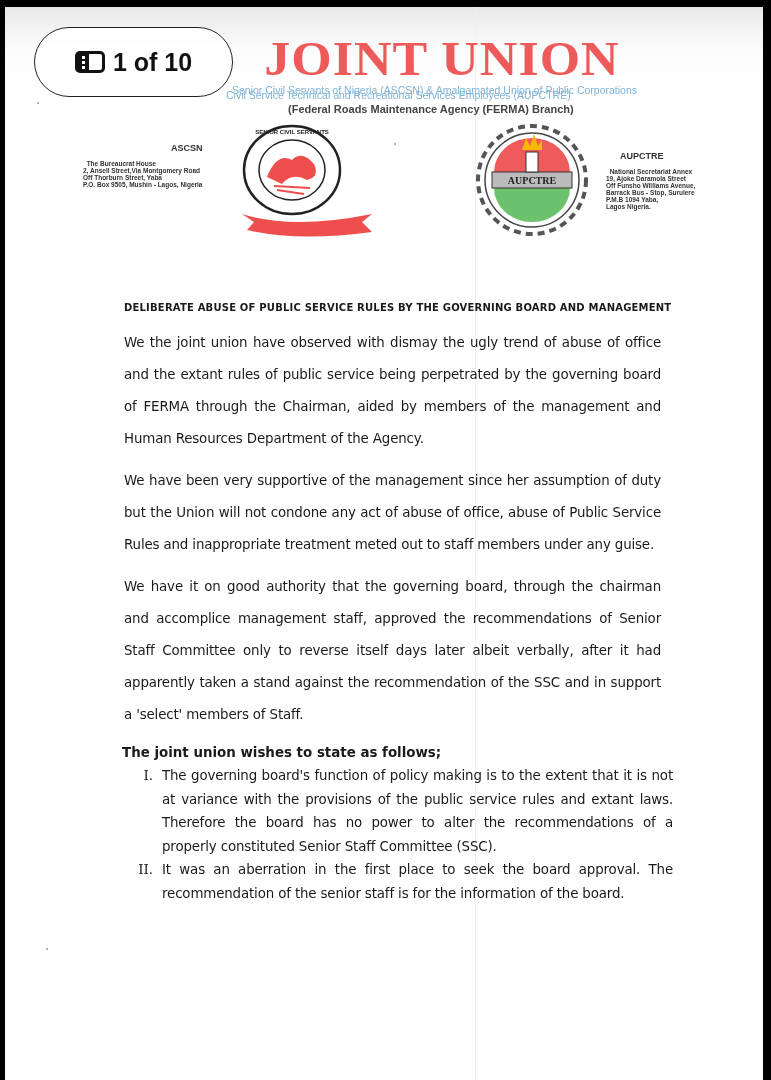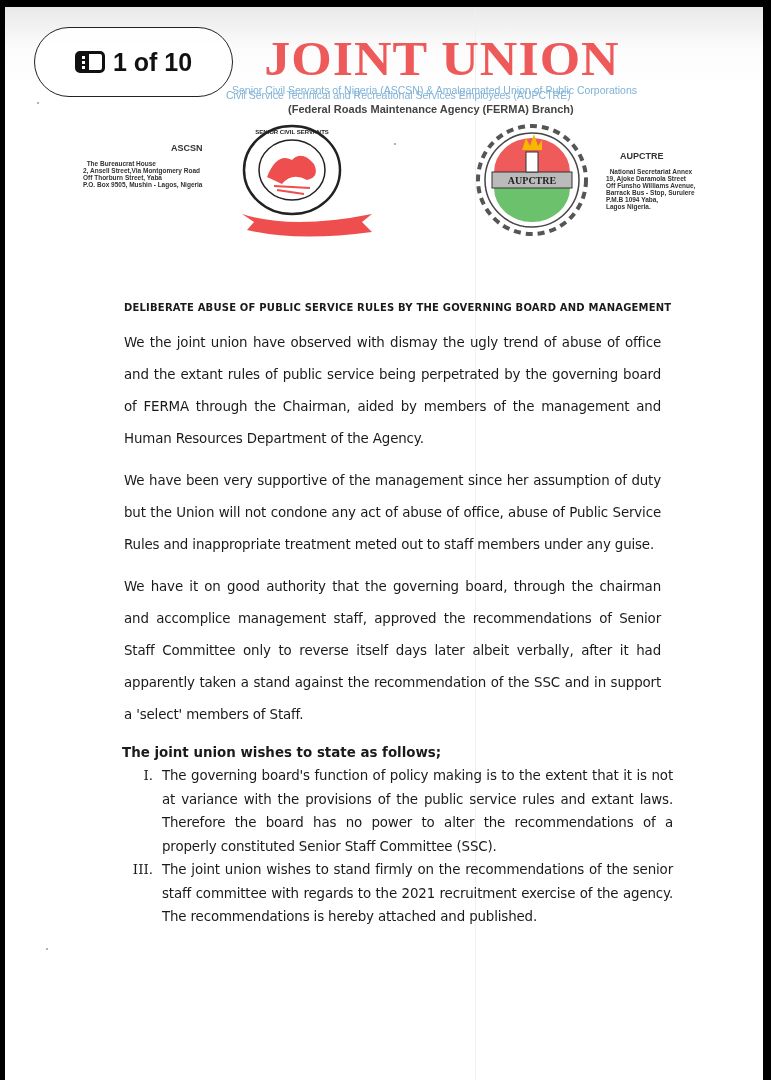--- a/index.html
+++ b/index.html
@@ -144,17 +144,17 @@
   <p class="para">We the joint union have observed with dismay the ugly trend of abuse of office and the extant rules of public service being perpetrated by the governing board of FERMA through the Chairman, aided by members of the management and Human Resources Department of the Agency.</p>
   <p class="para">We have been very supportive of the management since her assumption of duty but the Union will not condone any act of abuse of office, abuse of Public Service Rules and inappropriate treatment meted out to staff members under any guise.</p>
   <p class="para">We have it on good authority that the governing board, through the chairman and accomplice management staff, approved the recommendations of Senior Staff Committee only to reverse itself days later albeit verbally, after it had apparently taken a stand against the recommendation of the SSC and in support a 'select' members of Staff.</p>
   <p class="intro">The joint union wishes to state as follows;</p>
   <ul class="list">
     <li>
       <span class="num">I.</span>
       <span class="txt">The governing board's function of policy making is to the extent that it is not at variance with the provisions of the public service rules and extant laws. Therefore the board has no power to alter the recommendations of a properly constituted Senior Staff Committee (SSC).</span>
     </li>
     <li>
-      <span class="num">III.</span>
-      <span class="txt">The joint union wishes to stand firmly on the recommendations of the senior staff committee with regards to the 2021 recruitment exercise of the agency. The recommendations is hereby attached and published.</span>
+      <span class="num">II.</span>
+      <span class="txt">It was an aberration in the first place to seek the board approval. The recommendation of the senior staff is for the information of the board.</span>
     </li>
   </ul>
 </div>
 
 </body></html>

